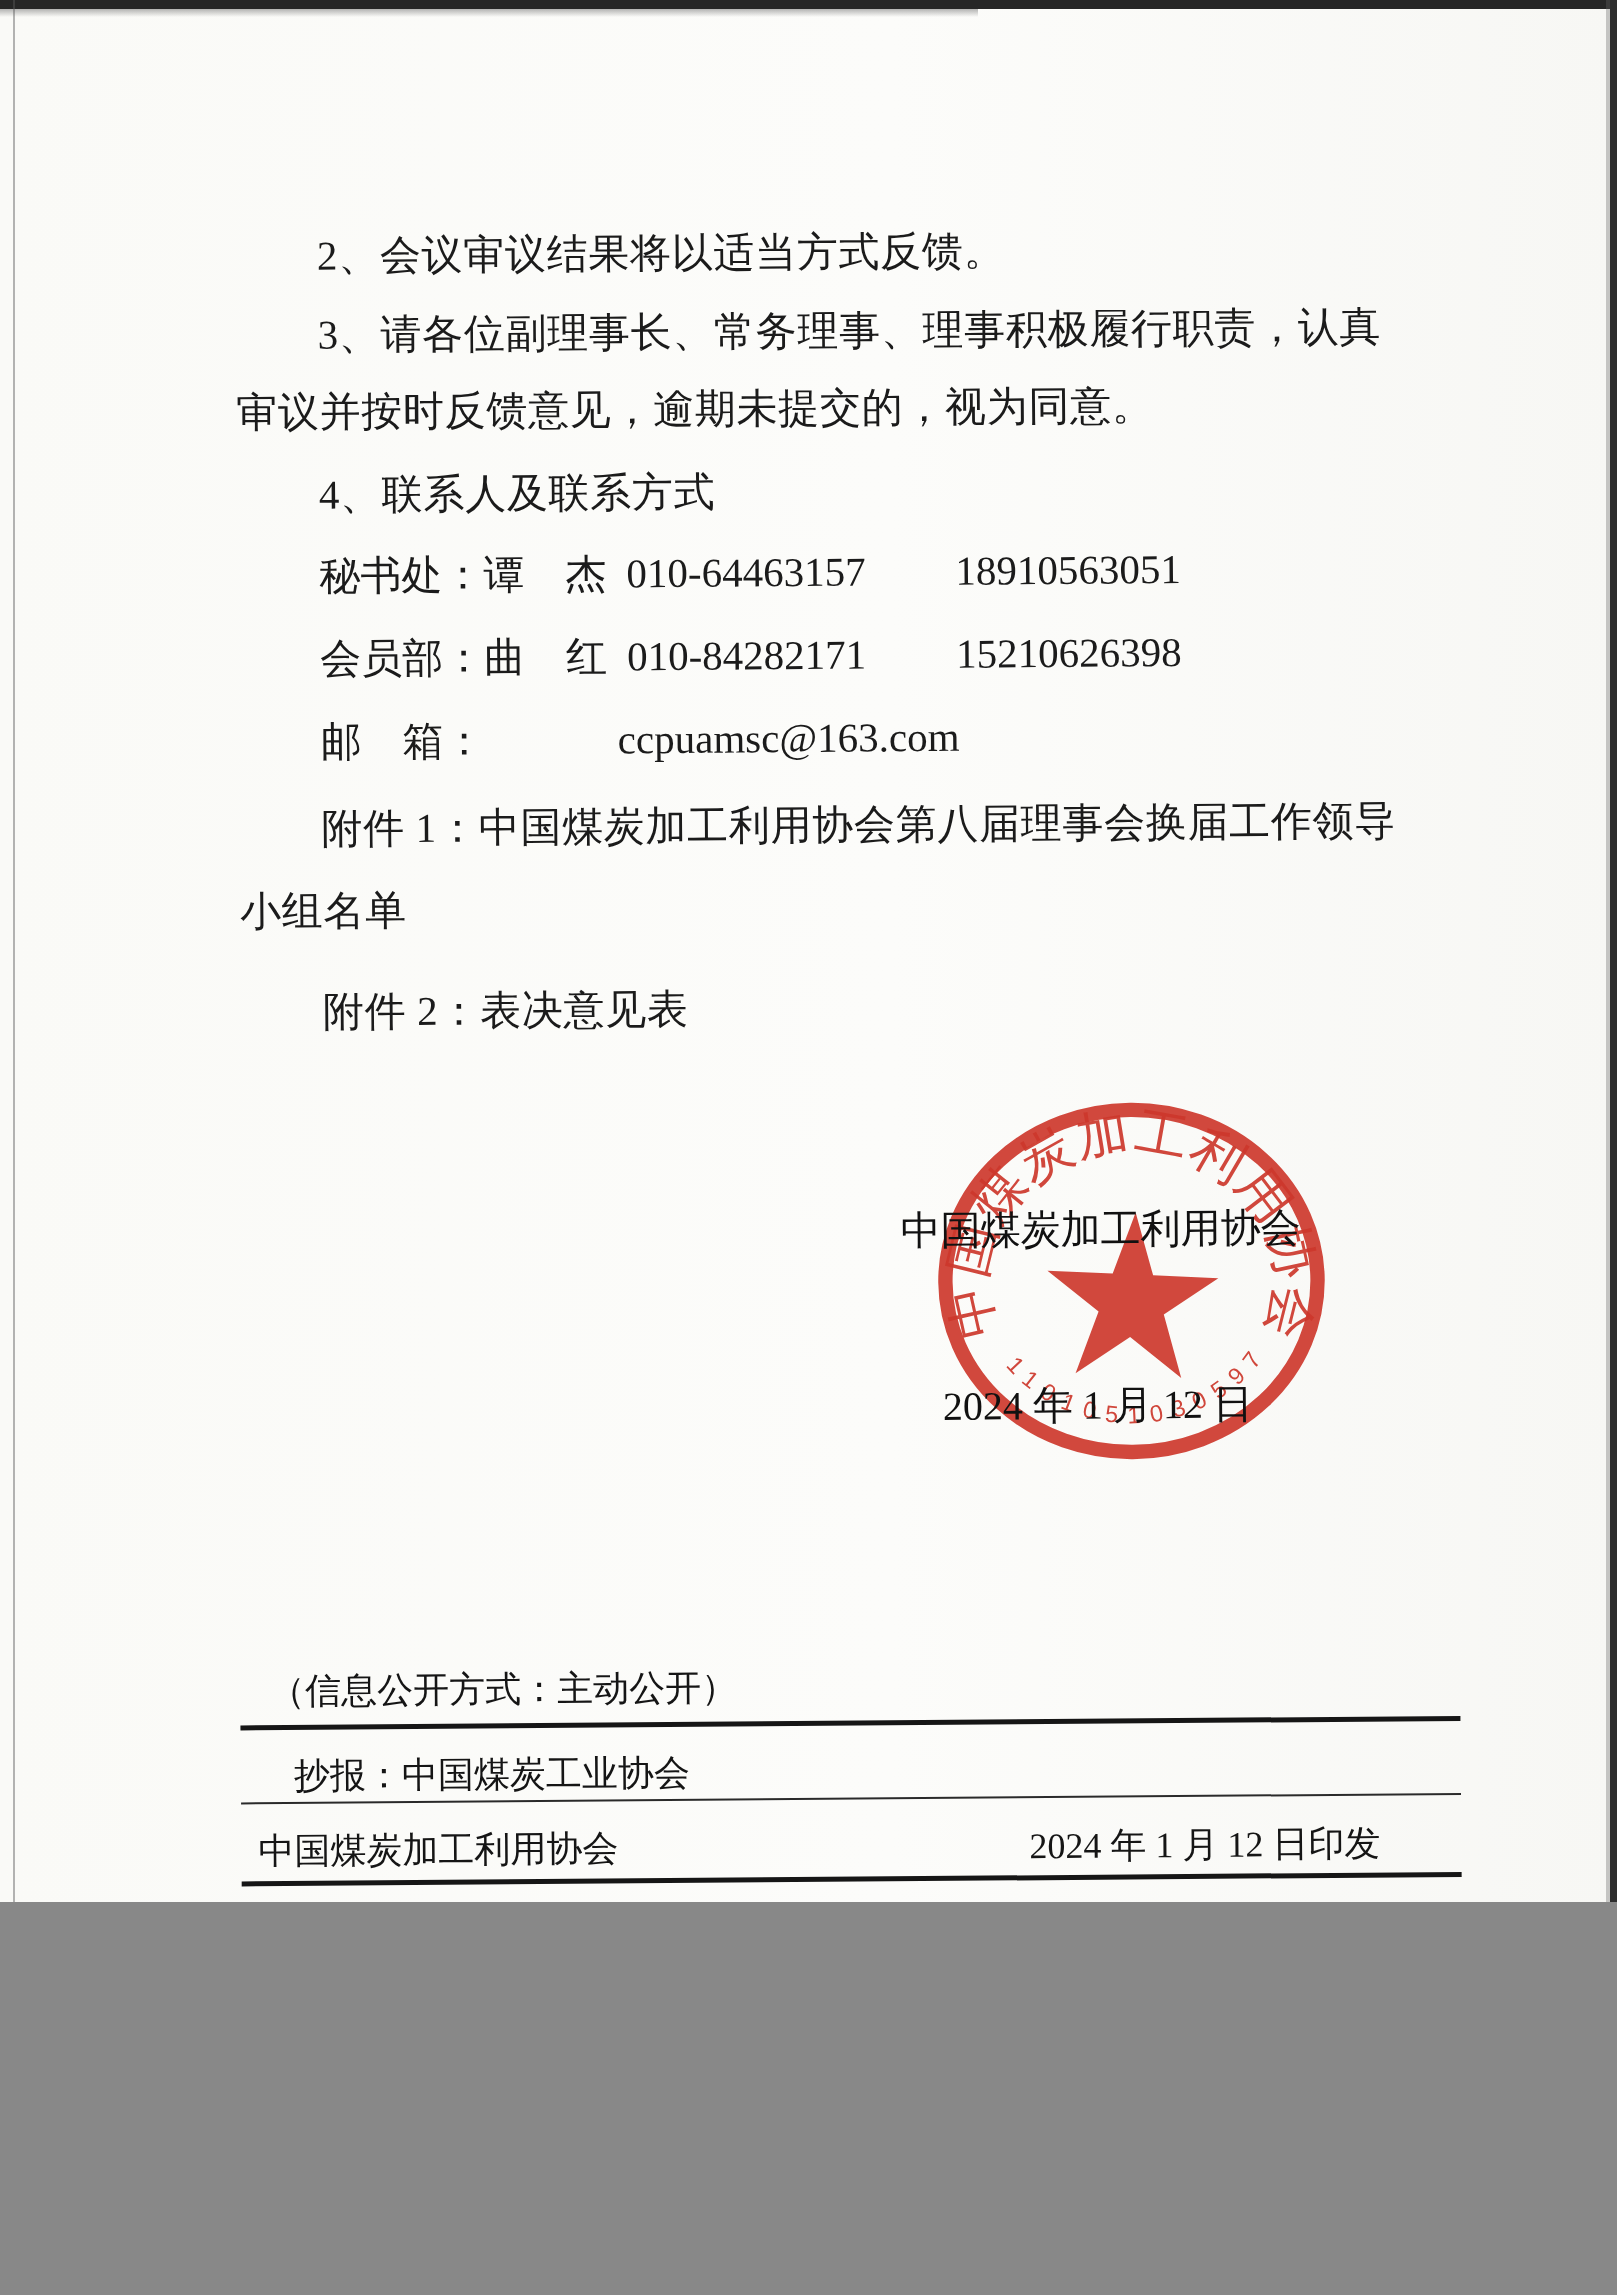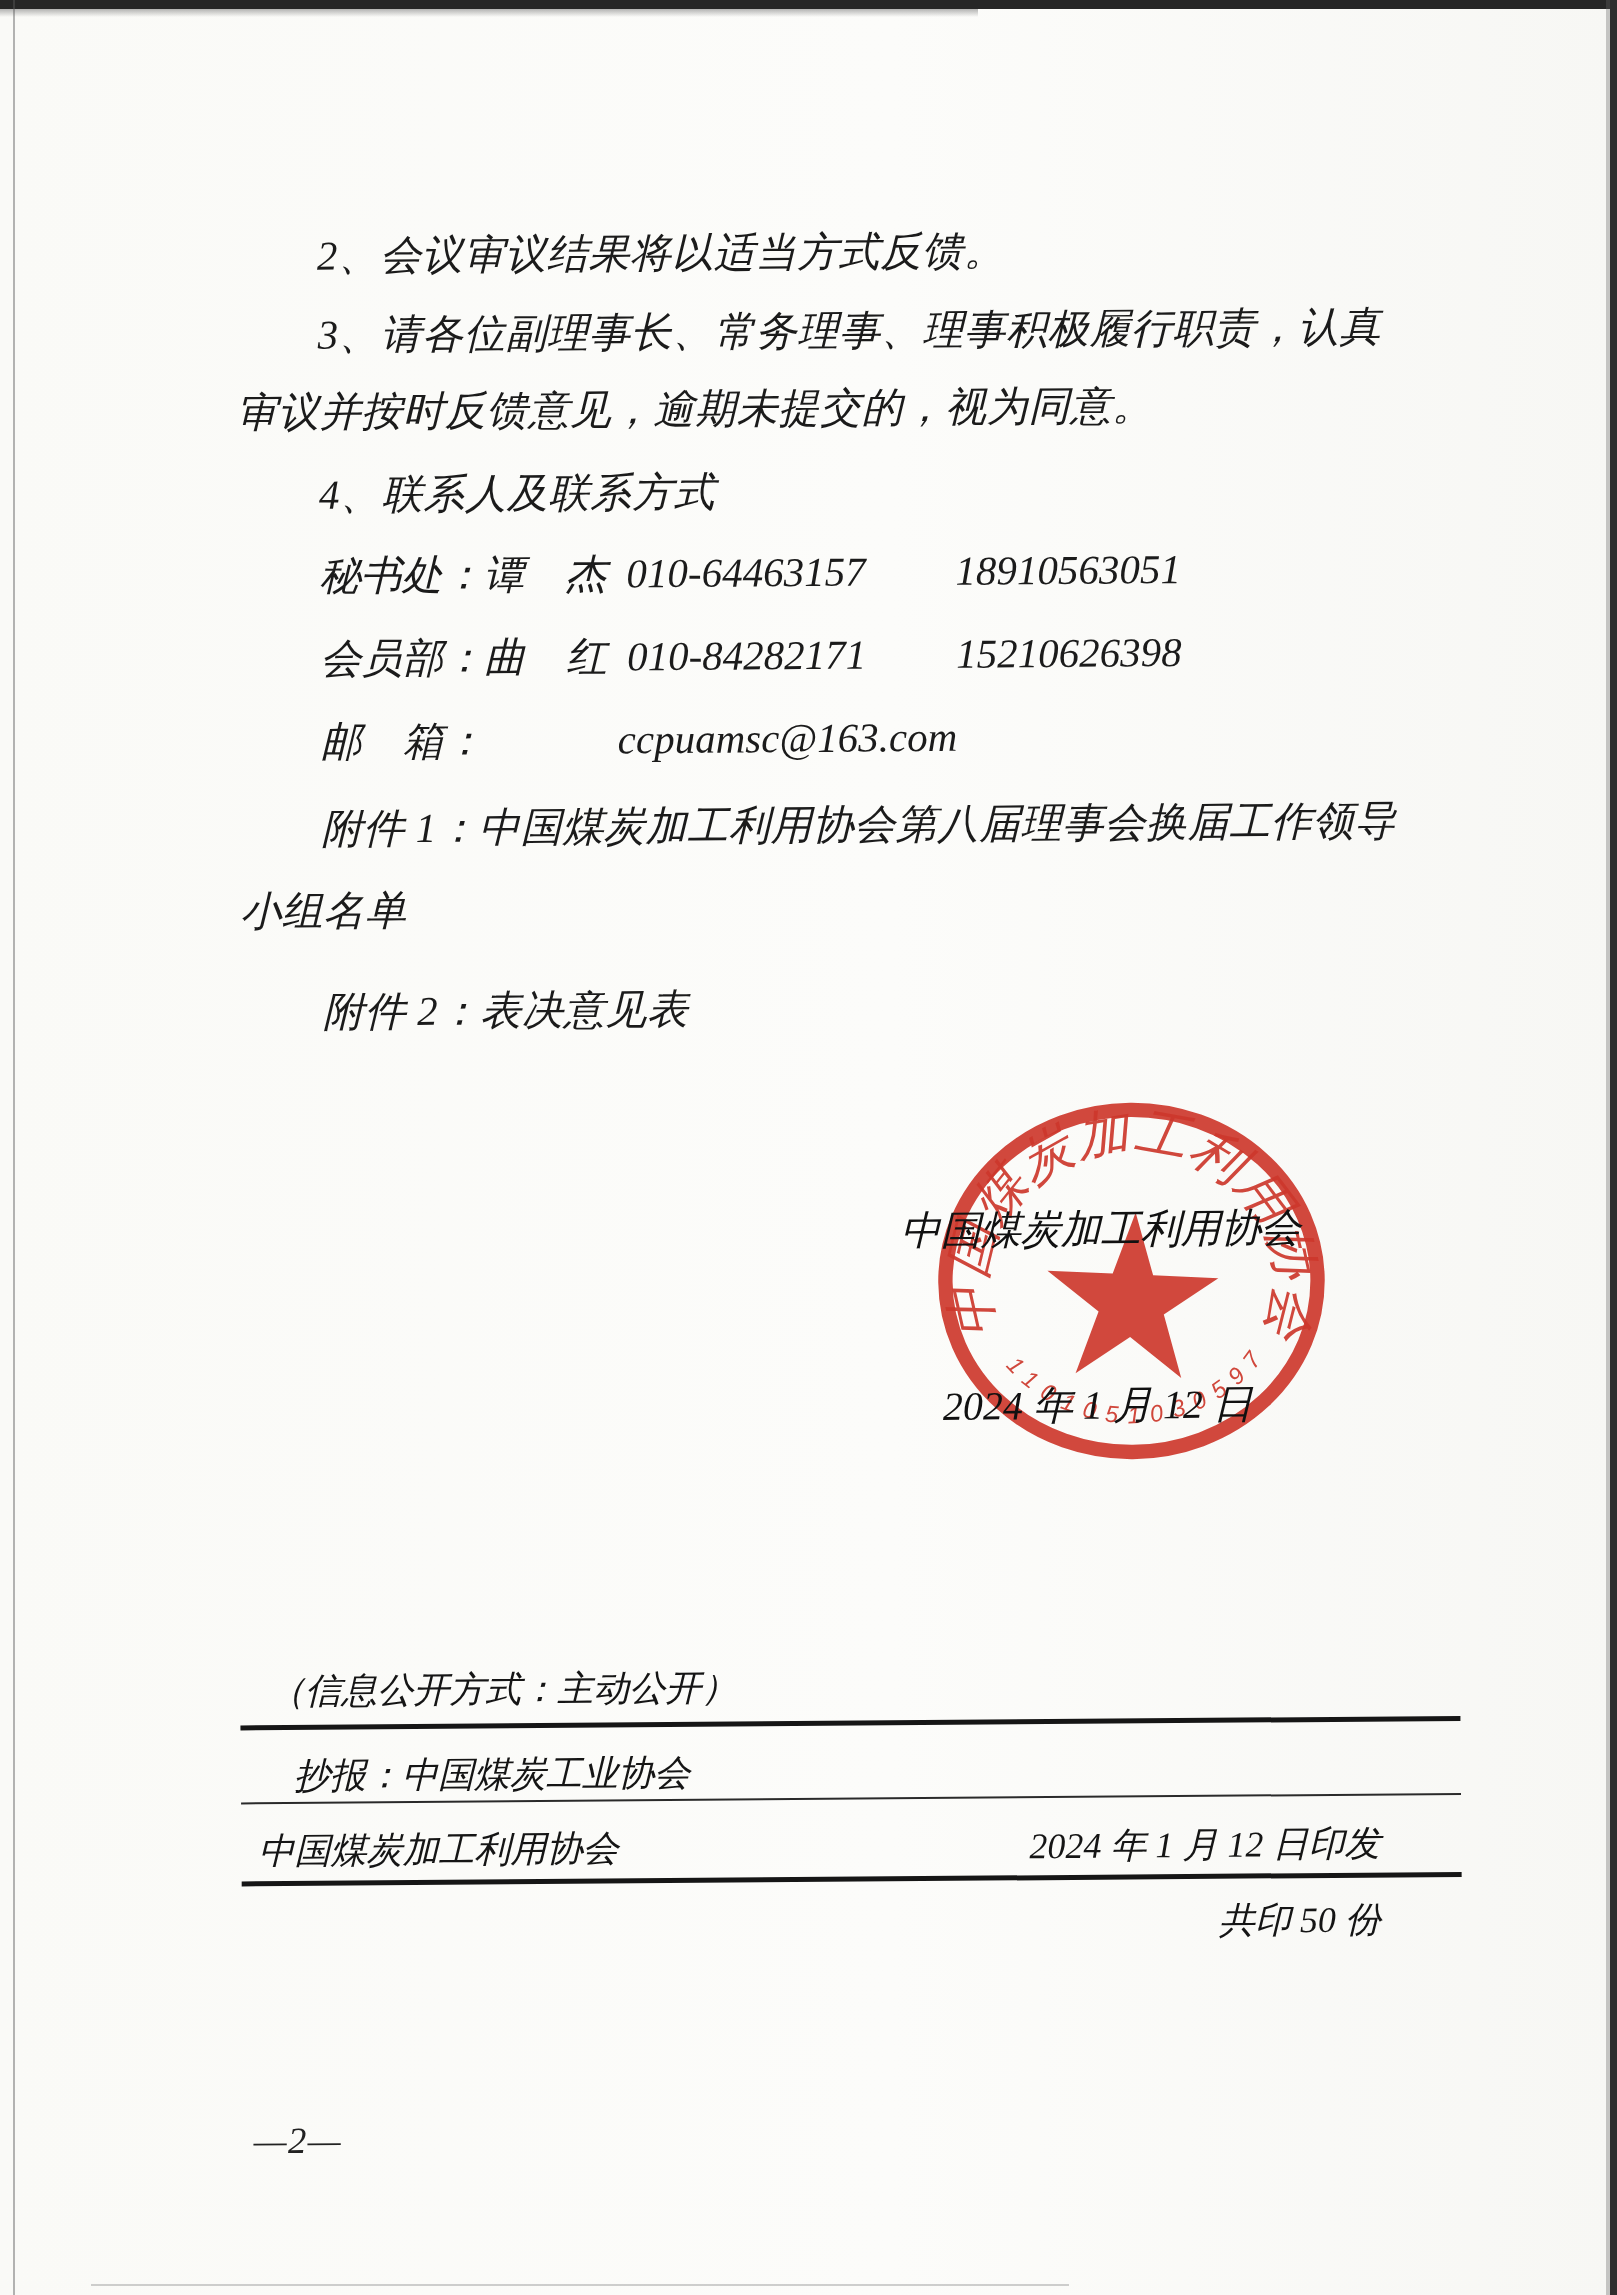--- a/index.html
+++ b/index.html
@@ -1,23 +1,22 @@
 <!DOCTYPE html>
 <html style="--seal-color: #cd382c;font-size:10.4px"><head>
 <meta charset="utf-8">
 <style>
   html,body{margin:0;padding:0;background:#888;}
   .page{
     position:relative;
-    width:1618px;height:2295px;
+    width:1618px;height:1902px;
     background:linear-gradient(90deg,#fafaf7 0%,#fcfcfa 55%,#f7f7f4 100%);
     overflow:hidden;
     font-family:"Liberation Serif","DejaVu Serif",serif;
     color:#1b1b1b;
-    font-style:italic;
   }
   .tilt{position:absolute;left:0;top:0;width:100%;height:100%;
     transform:rotate(-0.45deg);transform-origin:809px 1794px;}
   
   .scan-top{position:absolute;left:0;top:0;width:1618px;height:9px;background:#262626;}
   .scan-top2{position:absolute;left:0;top:9px;width:978px;height:7.8px;
     background:linear-gradient(180deg,rgba(120,120,120,.55),rgba(120,120,120,0));}
   .scan-left{position:absolute;left:13px;top:0;width:2px;height:2295px;background:rgba(90,90,90,.45);}
   .scan-right{position:absolute;right:0;top:0;width:7.8px;height:2295px;background:#2e2e2e;}
   .scan-right2{position:absolute;right:7.8px;top:0;width:3.9px;height:2295px;background:rgba(100,100,100,.35);}

